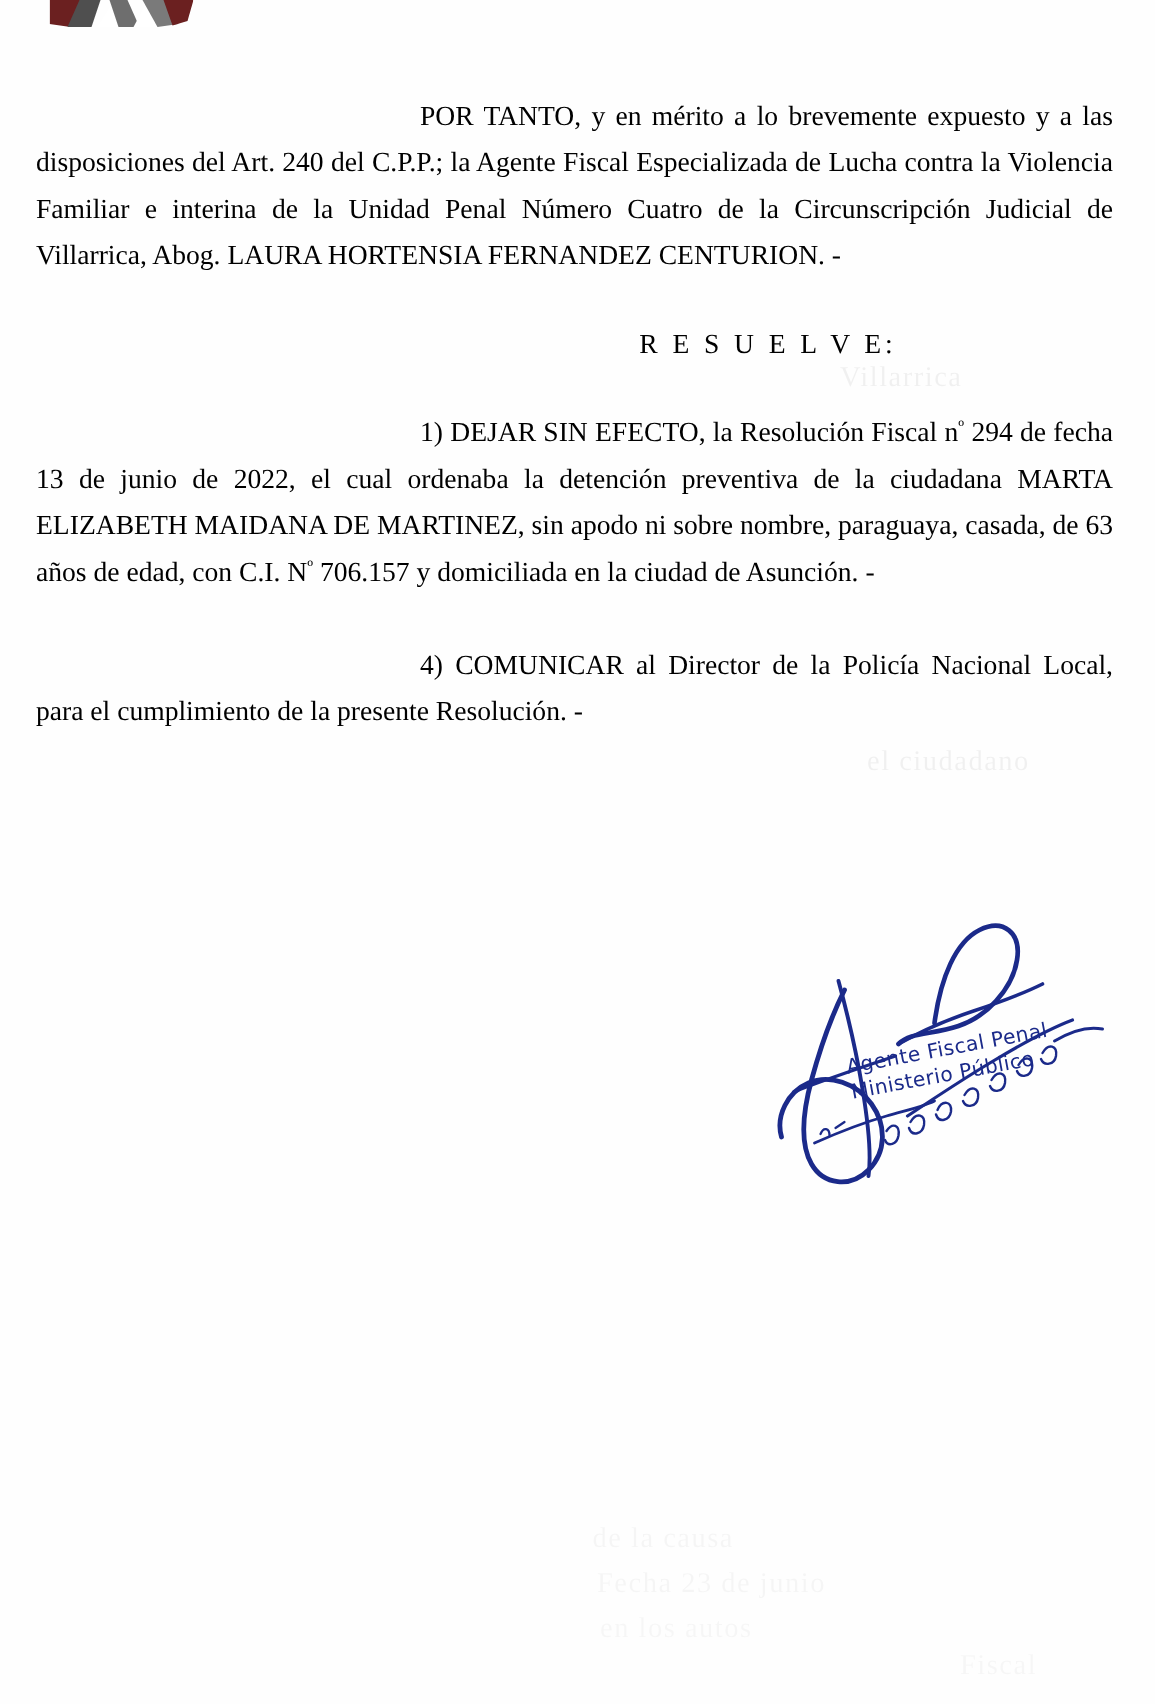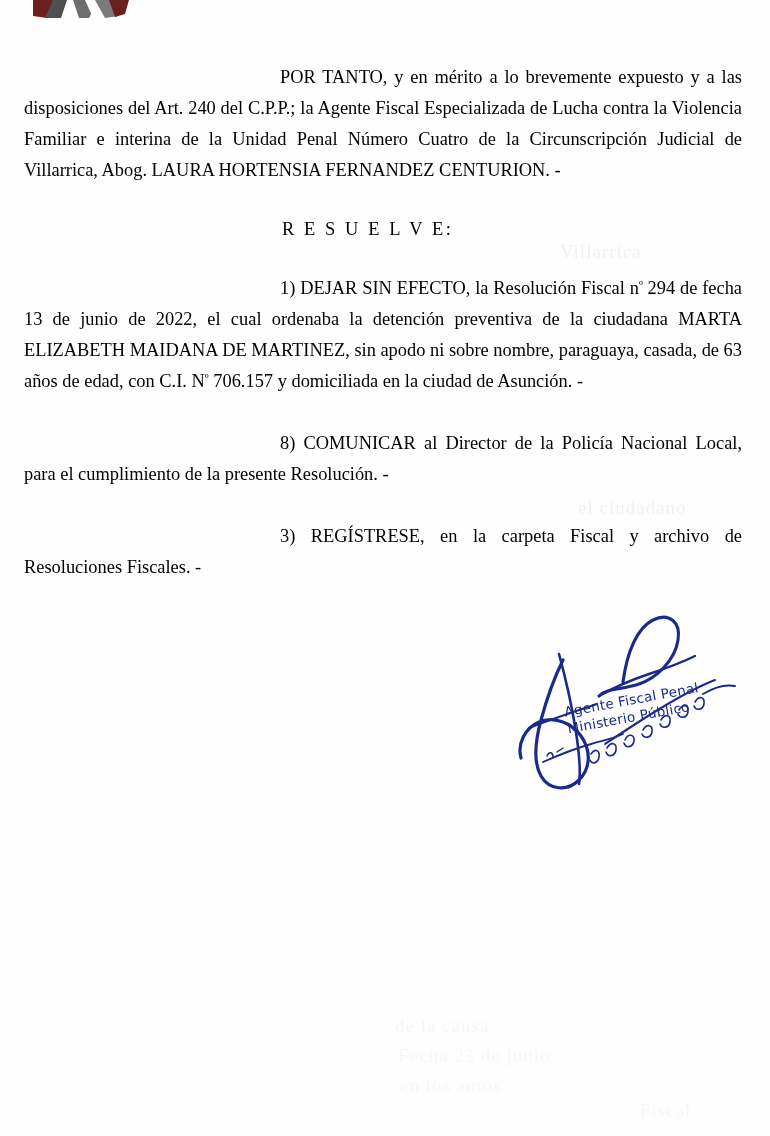--- a/index.html
+++ b/index.html
@@ -48,21 +48,21 @@
     font-size: 18.4px;
     line-height: 31px;
     text-indent: 256px;
     hyphens: none;
   }
   p.para:last-child { margin-bottom: 0; }
   .gap-md { height: 28px; }
   .gap-lg { height: 31px; }
 
   .resuelve-line {
-    text-align: left;
+    text-align: center;
     padding-left: 258px;
     font-size: 18.4px;
     line-height: 31px;
     letter-spacing: 2.6px;
   }
 
   sup.ordinal {
     font-size: 0.68em;
     vertical-align: 0.42em;
     line-height: 0;
@@ -147,25 +147,24 @@
     <div class="gap-md"></div>
 
     <div class="resuelve-line">R E S U E L V E:</div>
 
     <div class="gap-md"></div>
 
     <p class="para"><span>1) DEJAR SIN EFECTO, la Resolución Fiscal n</span><sup class="ordinal">º</sup><span> 294 de fecha 13 de junio de 2022, el cual ordenaba la detención preventiva de la ciudadana MARTA ELIZABETH MAIDANA DE MARTINEZ, sin apodo ni sobre nombre, paraguaya, casada, de 63 años de edad, con C.I. N</span><sup class="ordinal">º</sup><span> 706.157 y domiciliada en la ciudad de Asunción. -</span></p>
 
     <div class="gap-lg"></div>
 
-    <p class="para">8) COMUNICAR al Director de la Policía Nacional Local, para el cumplimiento de la presente Resolución. -</p>
+    <p class="para">4) COMUNICAR al Director de la Policía Nacional Local, para el cumplimiento de la presente Resolución. -</p>
 
     <div class="gap-lg"></div>
 
-    <p class="para">3) REGÍSTRESE, en la carpeta Fiscal y archivo de Resoluciones Fiscales. -</p>
 
   </div>
 
   <div class="signature-block">
     <svg width="260" height="190" viewBox="0 0 260 190" xmlns="http://www.w3.org/2000/svg">
       <g fill="none" stroke="#1b2a8a" stroke-linecap="round" stroke-linejoin="round">
 
         <path d="M128 78 C132 48 142 24 158 16 C174 8 186 18 183 36 C180 56 162 74 144 80
                  C126 86 112 84 104 92" stroke-width="3.1"></path>
 

